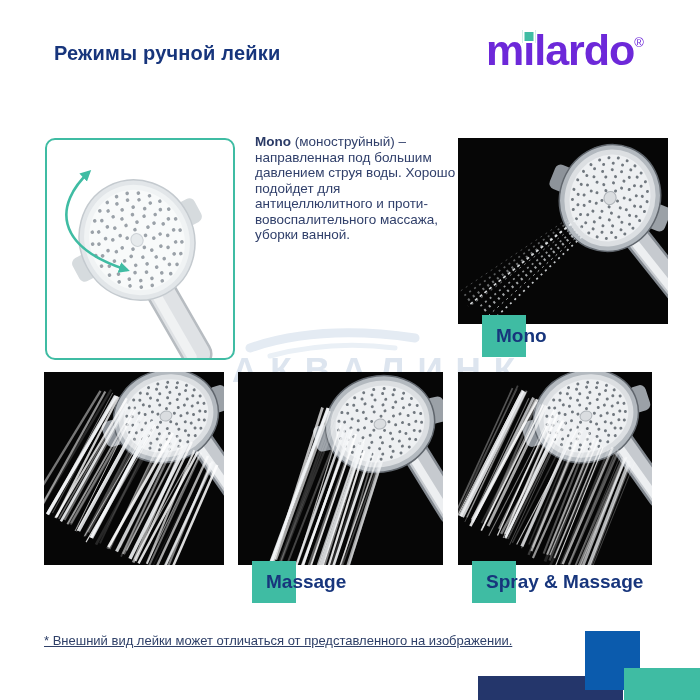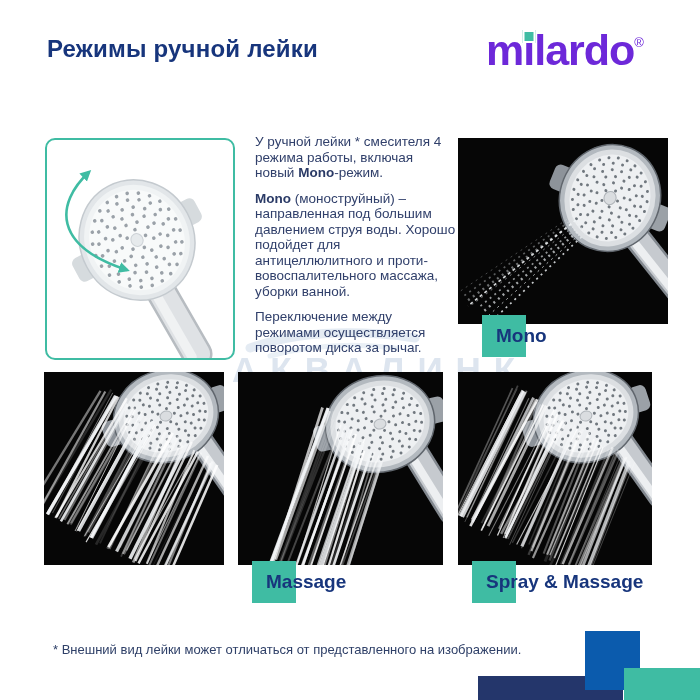--- a/index.html
+++ b/index.html
@@ -3,22 +3,22 @@
 <meta charset="utf-8">
 <style>
   html,body{margin:0;padding:0;background:#9aa0a6;}
   .canvas{
     position:relative;width:700px;height:700px;margin:0 auto;
     background:#ffffff;overflow:hidden;
     font-family:"Liberation Sans",sans-serif;color:#31406B;
   }
   
   .title{
-    position:absolute;left:42px;top:30px;margin:5px;
-    font-size:24px;font-weight:bold;color:#17357C;letter-spacing:0.2px;
+    position:absolute;left:42px;top:30px;margin:12px;
+    font-size:20px;font-weight:bold;color:#17357C;letter-spacing:0.2px;
   }
   .logo{
     position:absolute;left:486px;top:26px;height:56px;
     font-size:43px;font-weight:bold;color:#6d28d9;letter-spacing:-1px;
     white-space:nowrap;
   }
   .logo .i{position:relative;display:inline-block;}
   .logo .i::after{
     content:'';position:absolute;left:50%;top:4px;transform:translateX(-50%);
     width:9px;height:9px;background:#3FBCA3;border:2px solid #ffffff;
@@ -61,22 +61,22 @@
     position:absolute;left:210px;top:322px;width:300px;height:64px;z-index:0;
     pointer-events:none;
   }
   .watermark .wm-text{
     position:absolute;left:22px;top:28px;
     font-size:35px;font-weight:bold;letter-spacing:13px;color:#DDE5EF;white-space:nowrap;
   }
   .watermark svg{position:absolute;left:0;top:0;}
   
   .footnote{
-    position:absolute;left:40px;top:629px;margin:13px;
-    font-size:13px;color:#2F4068;z-index:1;
+    position:absolute;left:40px;top:629px;margin:4px;
+    font-size:13px;color:#2F4068;z-index:1;text-decoration:underline;
   }
   
   .corner{position:absolute;}
   .corner-navy{left:478px;top:676px;width:145px;height:24px;background:#24366B;z-index:4;}
   .corner-blue{left:585px;top:631px;width:55px;height:59px;background:#0B5BAD;z-index:5;}
   .corner-teal{left:624px;top:668px;width:76px;height:32px;background:#3FBCA3;z-index:6;}
 </style>
 </head>
 <body>
 
@@ -200,23 +200,21 @@
         <defs>
           <marker id="arrT" markerUnits="userSpaceOnUse" markerWidth="12" markerHeight="12" refX="8" refY="5.5" orient="auto-start-reverse">
             <path d="M0,0 L11,5.5 L0,11 z" fill="#3FBCA3"></path>
           </marker>
         </defs>
         <path d="M 42,32 C 8,64 6,106 80,130" stroke="#3FBCA3" stroke-width="2.6" fill="none" marker-start="url(#arrT)" marker-end="url(#arrT)"></path>
       </svg>
   </div>
 
   <div class="description">
-    <p><span>У ручной лейки * смесителя 4 режима работы, включая новый </span><b>Mono</b><span>-режим.</span></p>
     <p><b>Mono</b><span> (моноструйный) – направ­ленная под большим давлением струя воды. Хорошо подойдет для антицеллюлитного и проти­вовоспалительного массажа, уборки ванной.</span></p>
-    <p><span>Переключение между режимами осуществляется поворотом диска за рычаг.</span></p>
   </div>
 
   <figure class="photo p-mono">
     <svg viewBox="0 0 210 186" preserveAspectRatio="none">
         <line x1="176" y1="96" x2="222" y2="154" stroke="#82888f" stroke-width="27" stroke-linecap="round"></line>
         <line x1="176" y1="96" x2="222" y2="154" stroke="#c6cacf" stroke-width="22" stroke-linecap="round"></line>
         <line x1="172.20787123320665" y1="99.00755040124989" x2="218.20787123320665" y2="157.0075504012499" stroke="#f2f4f5" stroke-width="7.92" stroke-linecap="round" opacity="0.9"></line>
         <g transform="translate(152,60) rotate(22)">
           <rect x="44" y="-13" width="18" height="26" rx="6" fill="#9ba1a7"></rect>
           <rect x="-62" y="-13" width="18" height="26" rx="6" fill="#8d939a"></rect>

